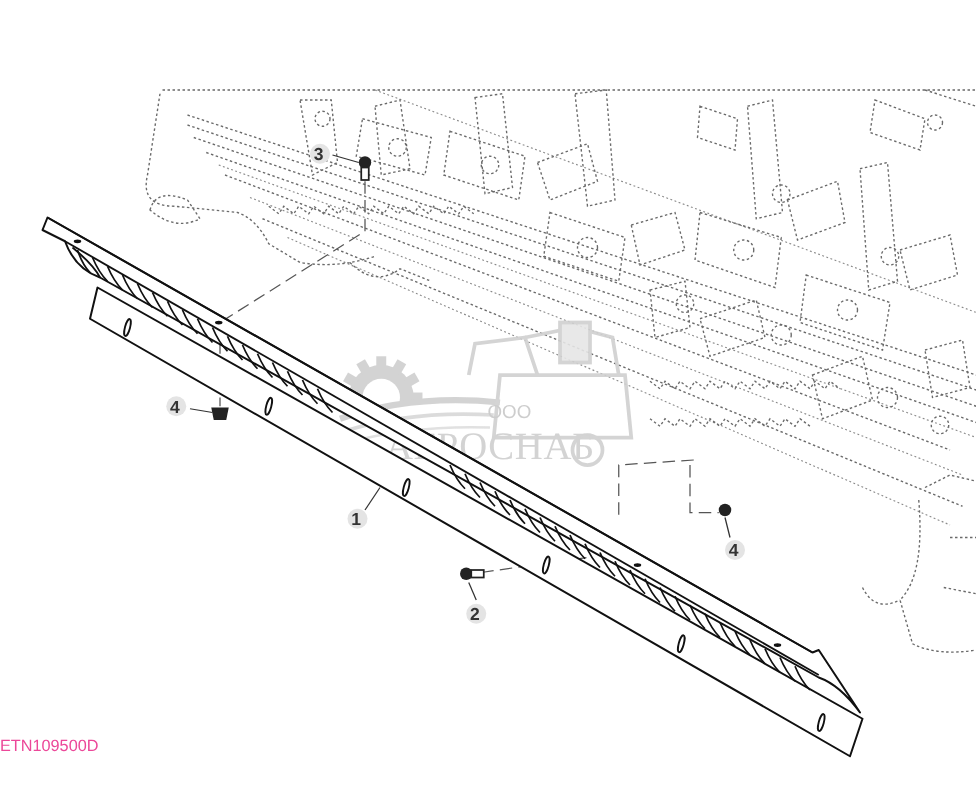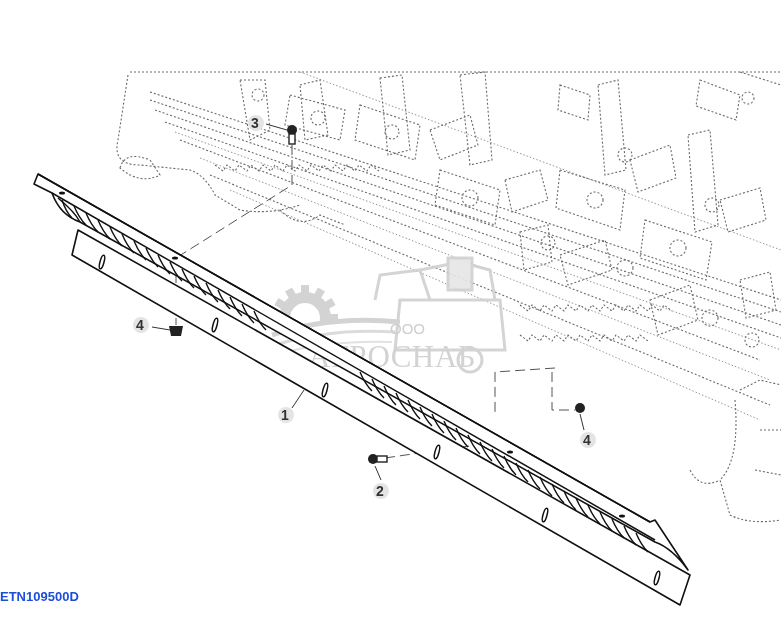--- a/index.html
+++ b/index.html
@@ -7,21 +7,21 @@
   svg { position: absolute; left: 0; top: 0; }
   .ghost { fill: none; stroke: #6a6a6a; stroke-width: 1.1; stroke-dasharray: 2 2; }
   .ghost-thin { fill: none; stroke: #8a8a8a; stroke-width: 0.9; stroke-dasharray: 1.5 2; }
   .part { fill: #fff; stroke: #111; stroke-width: 1.6; stroke-linejoin: round; }
   .part-line { fill: none; stroke: #111; stroke-width: 1.5; }
   .hatch { fill: none; stroke: #111; stroke-width: 1.4; }
   .leader { fill: none; stroke: #333; stroke-width: 1; }
   .phantom { fill: none; stroke: #555; stroke-width: 1; stroke-dasharray: 10 5; }
   .callout-bg { fill: #e4e4e4; }
   .callout-txt { font-family: "Liberation Sans", sans-serif; font-weight: bold; font-size: 14px; fill: #333; }
-  .fig-code { position: absolute; left: 0; top: 589px; font-family: "Liberation Sans", sans-serif; font-weight: bold; font-size: 13px; color: #1d4ed8; }
+  .fig-code { position: absolute; left: 0; top: 589px; font-family: "Liberation Sans", sans-serif; font-weight: normal; font-size: 13px; color: #ec4899; }
   .wm-text { font-family: "Liberation Serif", serif; font-size: 31px; fill: #cfcfcf; letter-spacing: 0.5px; }
   .wm-ooo { font-family: "Liberation Sans", sans-serif; font-size: 15px; fill: #c8c8c8; }
 </style>
 </head>
 <body>
 
 <div id="canvas">
 <svg width="781" height="641" viewBox="0 0 781 641">
 
   <g>

